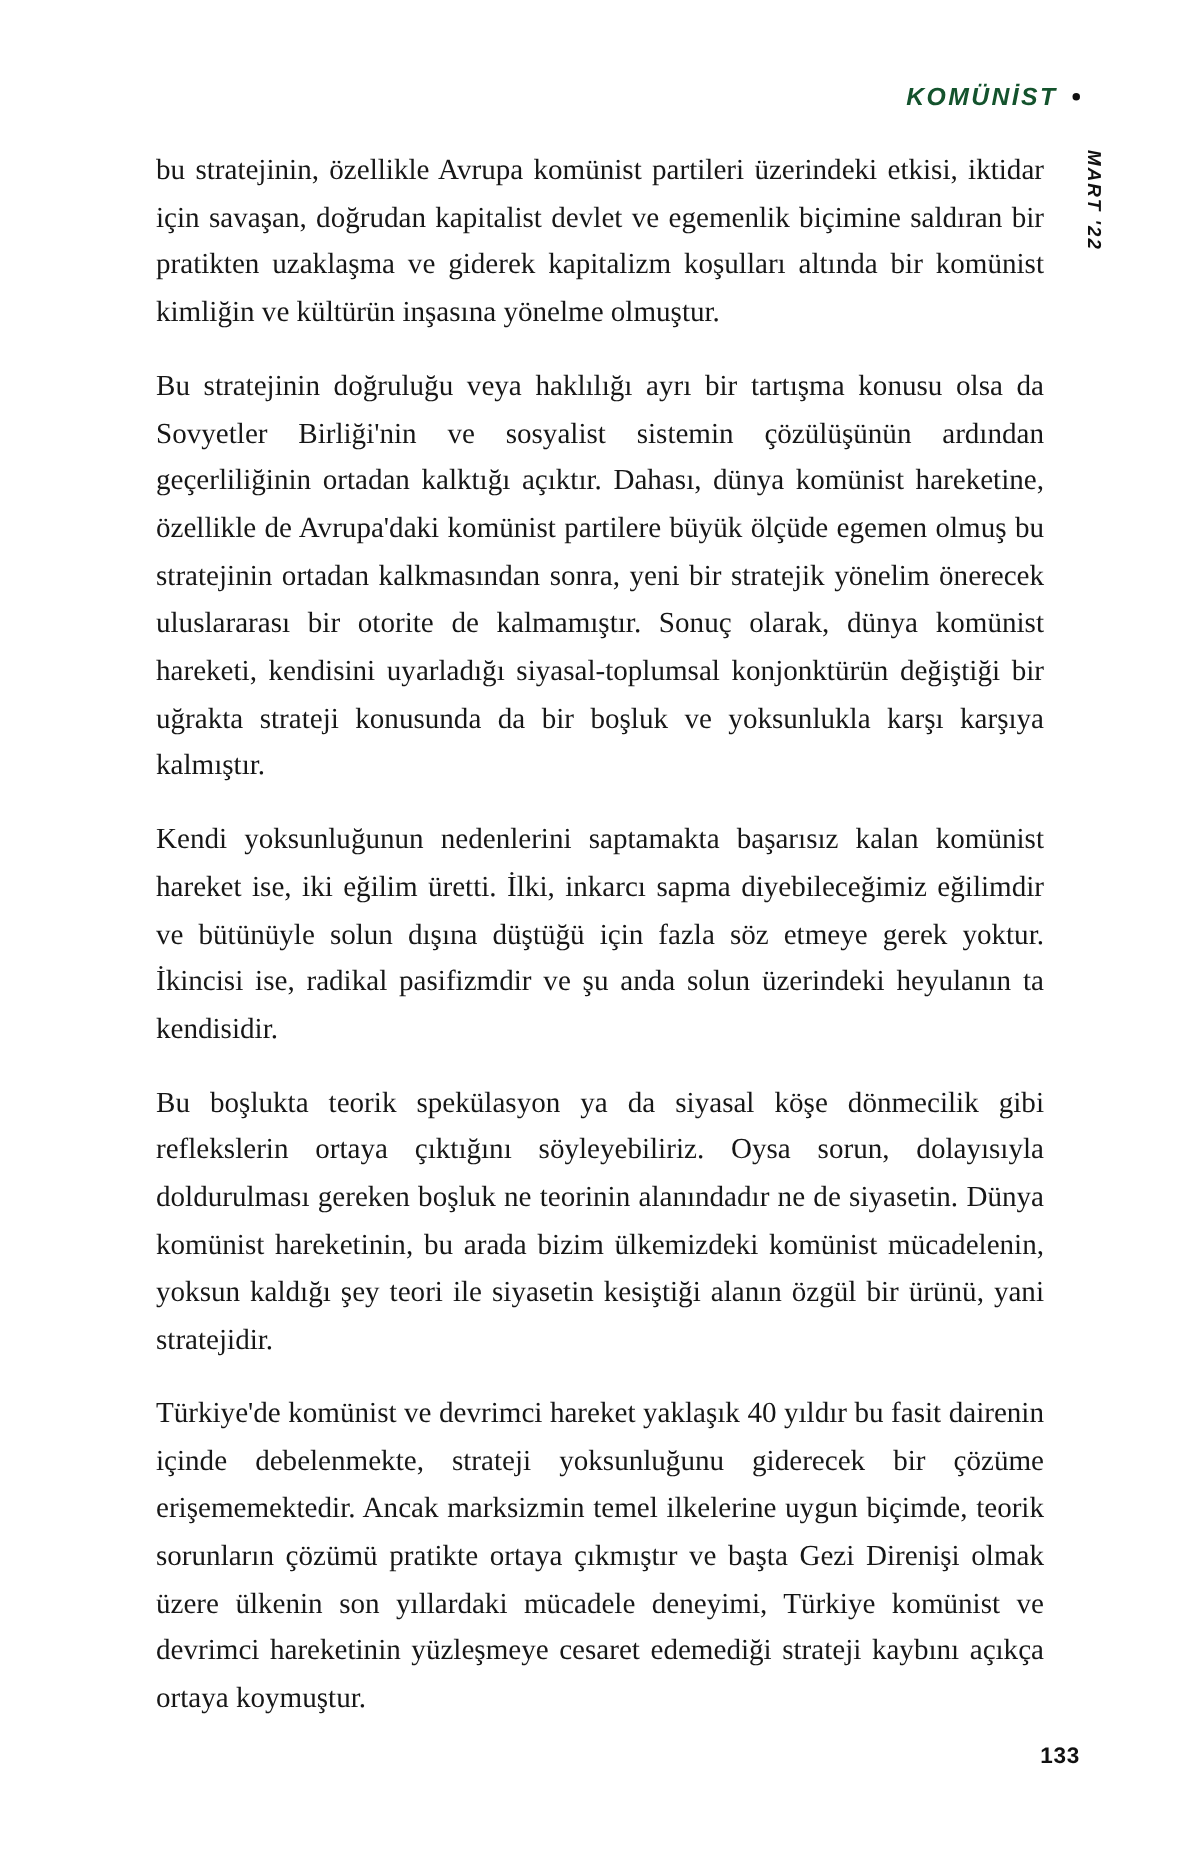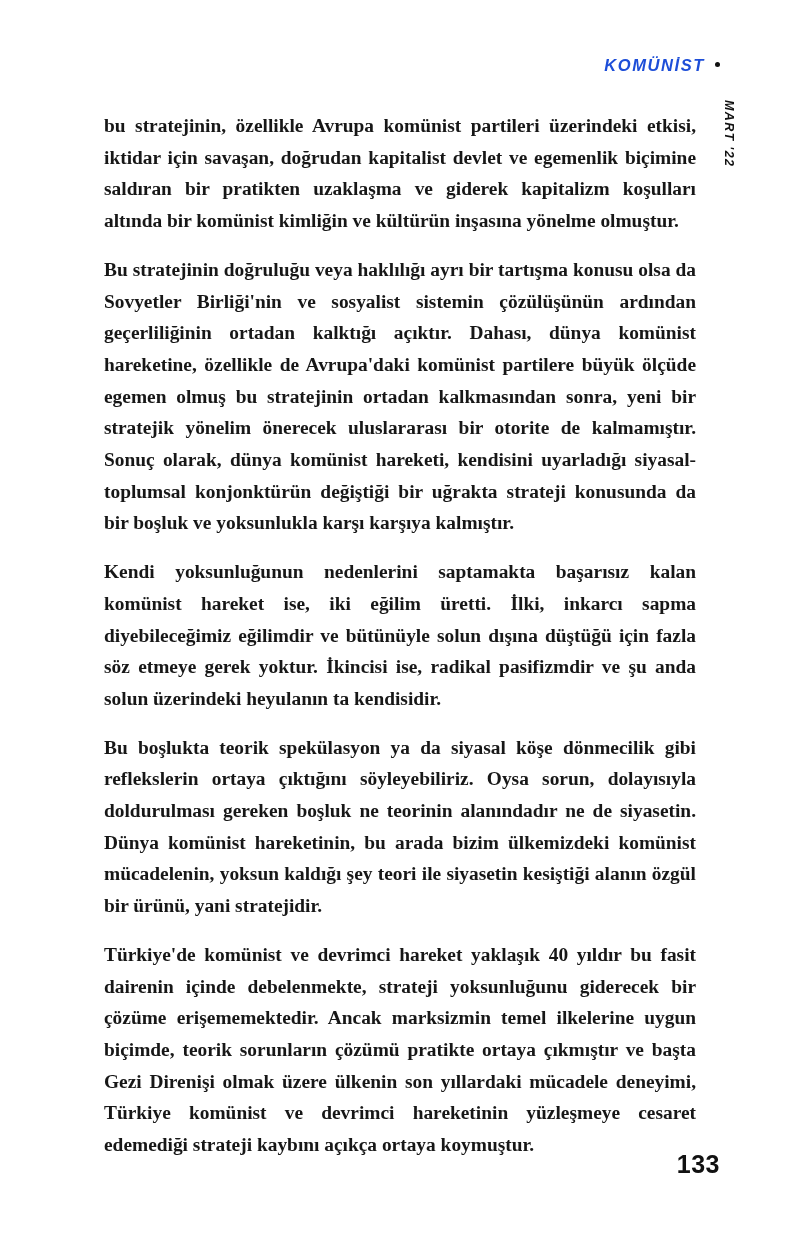--- a/index.html
+++ b/index.html
@@ -30,21 +30,21 @@
     display: flex;
     align-items: center;
     gap: 10px;
   }
   .running-head .rh-title {
     font-family: "Liberation Sans", sans-serif;
     font-weight: bold;
     font-style: italic;
     font-size: 16.5px;
     letter-spacing: 1.6px;
-    color: #1d4ed8;
+    color: #14532d;
     white-space: nowrap;
   }
   .running-head .rh-dot {
     width: 5px;
     height: 5px;
     background: #111111;
     border-radius: 50%;
     display: inline-block;
     margin-bottom: 2px;
   }
@@ -69,35 +69,34 @@
     left: 104px;
     top: 98px;
     width: 592px;
   }
   .para {
     font-family: "Liberation Serif", serif;
     font-size: 19.4px;
     line-height: 31.7px;
     text-align: justify;
     text-justify: inter-word;
-    margin: 12px 0 17px 0;
+    margin: 0 0 17px 0;
     color: #171717;
     hyphens: manual;
-    font-weight: bold;
   }
   .para:last-child { margin-bottom: 0; }
 
   
   .folio {
     position: absolute;
     right: 78px;
     bottom: 62px;
     font-family: "Liberation Sans", sans-serif;
     font-weight: bold;
-    font-size: 25px;
+    font-size: 15px;
     color: #111111;
     letter-spacing: 0.5px;
     text-align: right;
   }
 </style>
 </head>
 <body>
 
 <div class="page">
 

